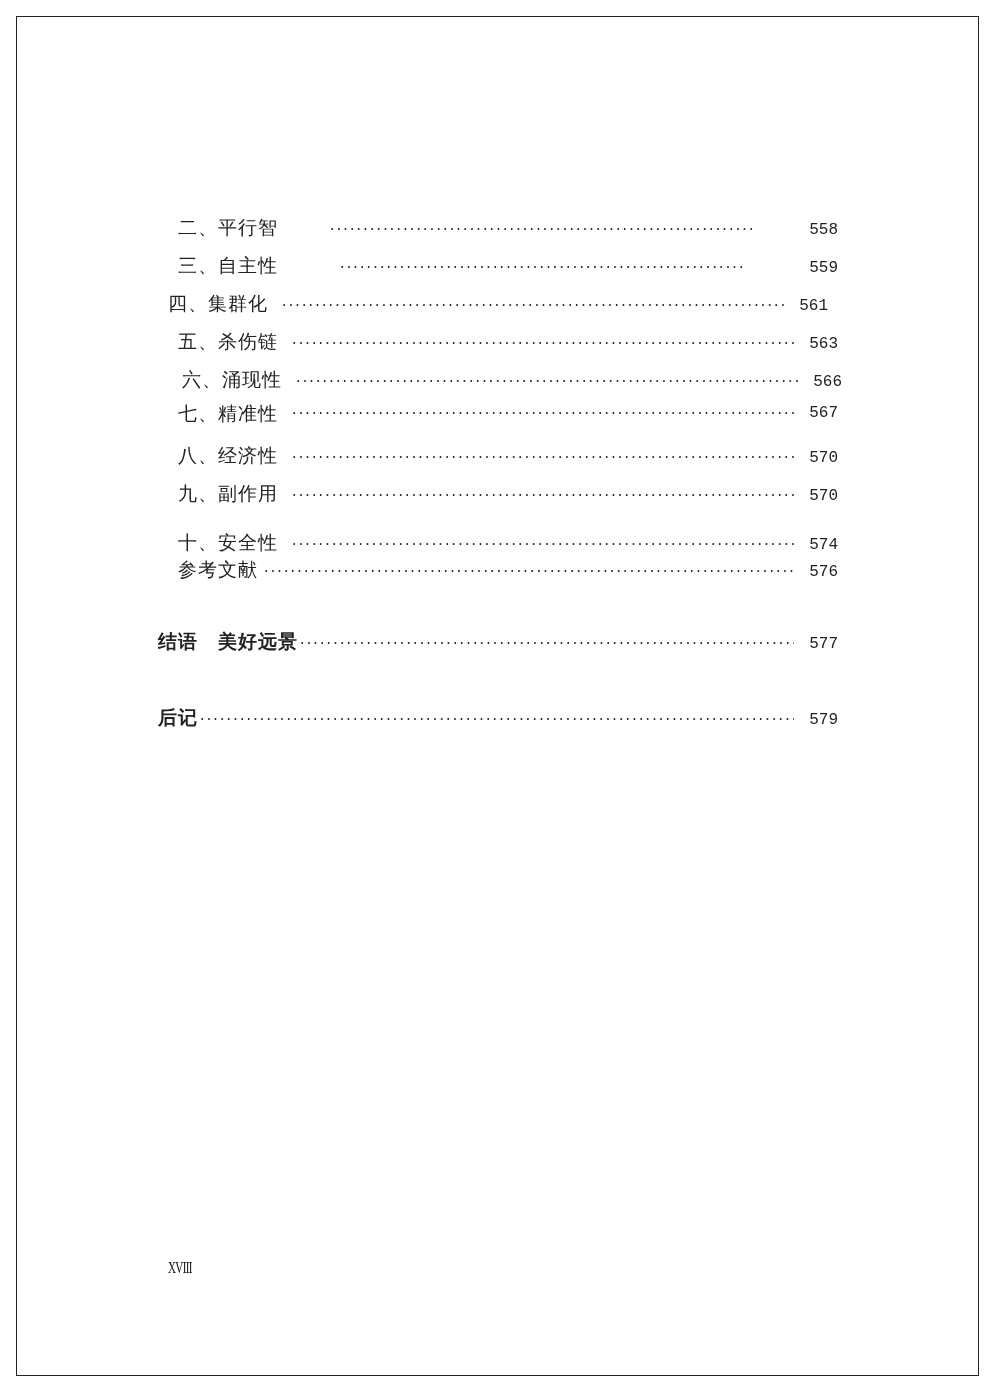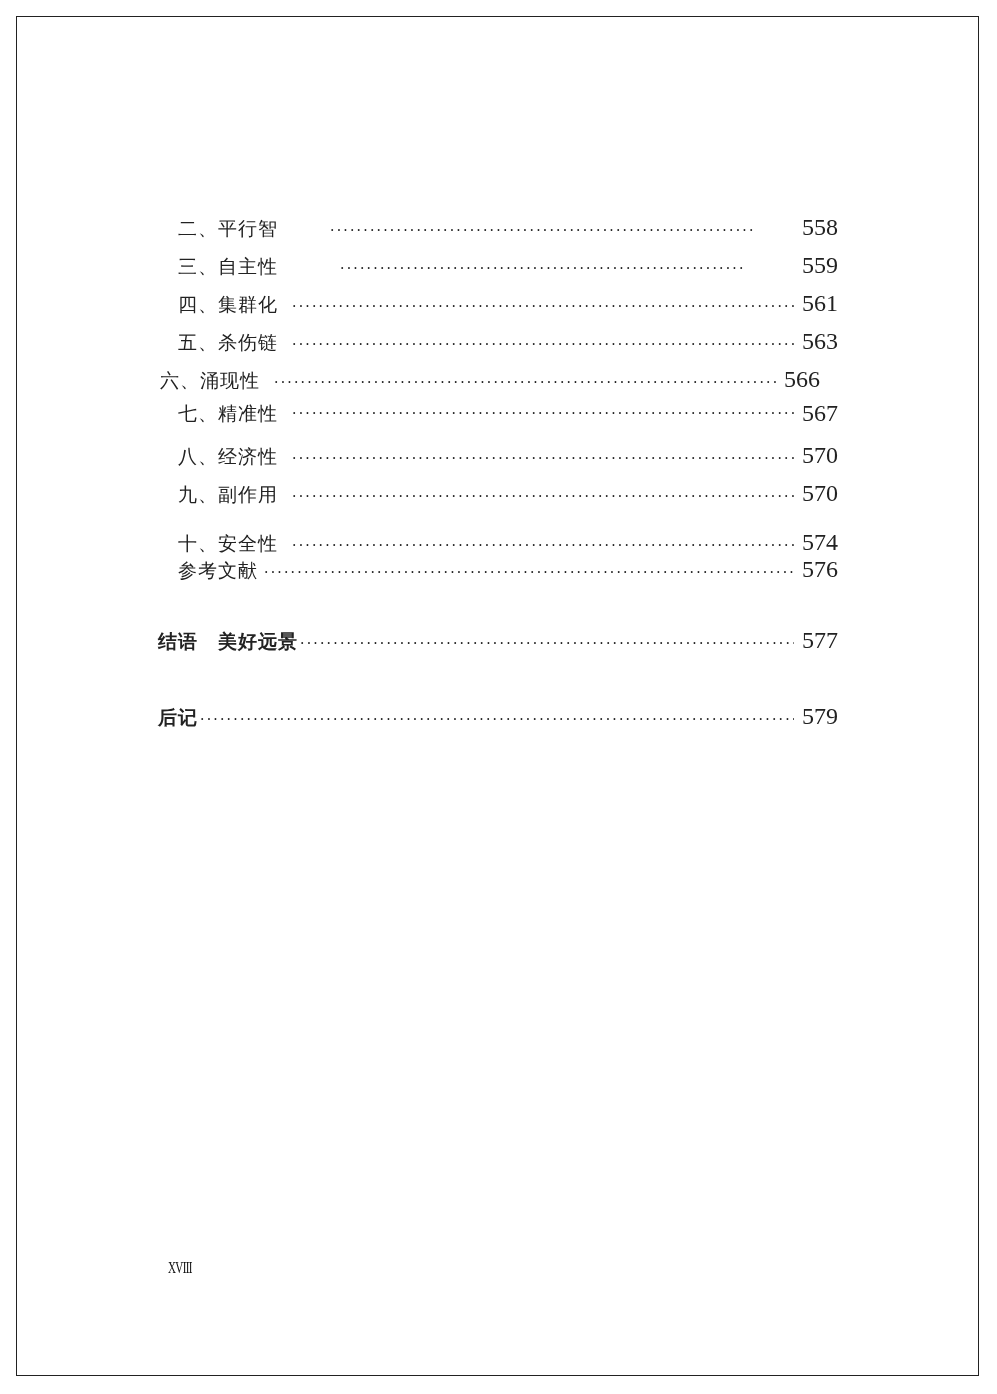--- a/index.html
+++ b/index.html
@@ -12,22 +12,22 @@
     position:absolute; display:flex; align-items:baseline;
     font-family:"DejaVu Serif", "Liberation Serif", serif;
     color:#222; font-size:19px; line-height:26px;
   }
   .toc-row .label { white-space:nowrap; letter-spacing:1px; }
   .toc-row .leader {
     flex:1; margin:0 8px 0 14px; overflow:hidden; white-space:nowrap;
     color:#222; letter-spacing:2.2px; font-size:14px;
   }
   .toc-row .page {
-    font-family:Liberation Serif, serif;
-    font-size:24px; white-space:nowrap; width:36px; text-align:right;
+    font-family:Liberation Mono, monospace;
+    font-size:16px; white-space:nowrap; width:36px; text-align:right;
   }
   .toc-row.chapter .label {
     font-family:"DejaVu Sans", "Liberation Sans", sans-serif;
     font-weight:bold; font-size:19px;margin-top:16px;
   }
   .toc-row.chapter .leader { margin-left:2px; }
   .folio {
     position:absolute; left:168px; top:1258px;
     font-family:"Liberation Serif", serif; font-size:17px;
     transform:scaleX(0.65); transform-origin:left center; color:#111;
@@ -42,31 +42,31 @@
 <div class="toc-row" style="left:178px; top:214px; width:660px;gap:38px;">
   <span class="label">二、平行智</span>
   <span class="leader">··········································································································</span>
   <span class="page">558</span>
 </div>
 <div class="toc-row" style="left:178px; top:252px; width:660px;gap:48px;">
   <span class="label">三、自主性</span>
   <span class="leader">··········································································································</span>
   <span class="page">559</span>
 </div>
-<div class="toc-row" style="left:178px; top:290px; width:660px;">
+<div class="toc-row" style="left:168px; top:290px; width:660px;">
   <span class="label">四、集群化</span>
   <span class="leader">··········································································································</span>
   <span class="page">561</span>
 </div>
 <div class="toc-row" style="left:178px; top:328px; width:660px;">
   <span class="label">五、杀伤链</span>
   <span class="leader">··········································································································</span>
   <span class="page">563</span>
 </div>
-<div class="toc-row" style="left:160px; top:366px; width:660px;">
+<div class="toc-row" style="left:182px; top:366px; width:660px;">
   <span class="label">六、涌现性</span>
   <span class="leader">··········································································································</span>
   <span class="page">566</span>
 </div>
 <div class="toc-row" style="left:178px; top:400px; width:660px;align-items:flex-end;">
   <span class="label">七、精准性</span>
   <span class="leader">··········································································································</span>
   <span class="page">567</span>
 </div>
 <div class="toc-row" style="left:178px; top:442px; width:660px;">

